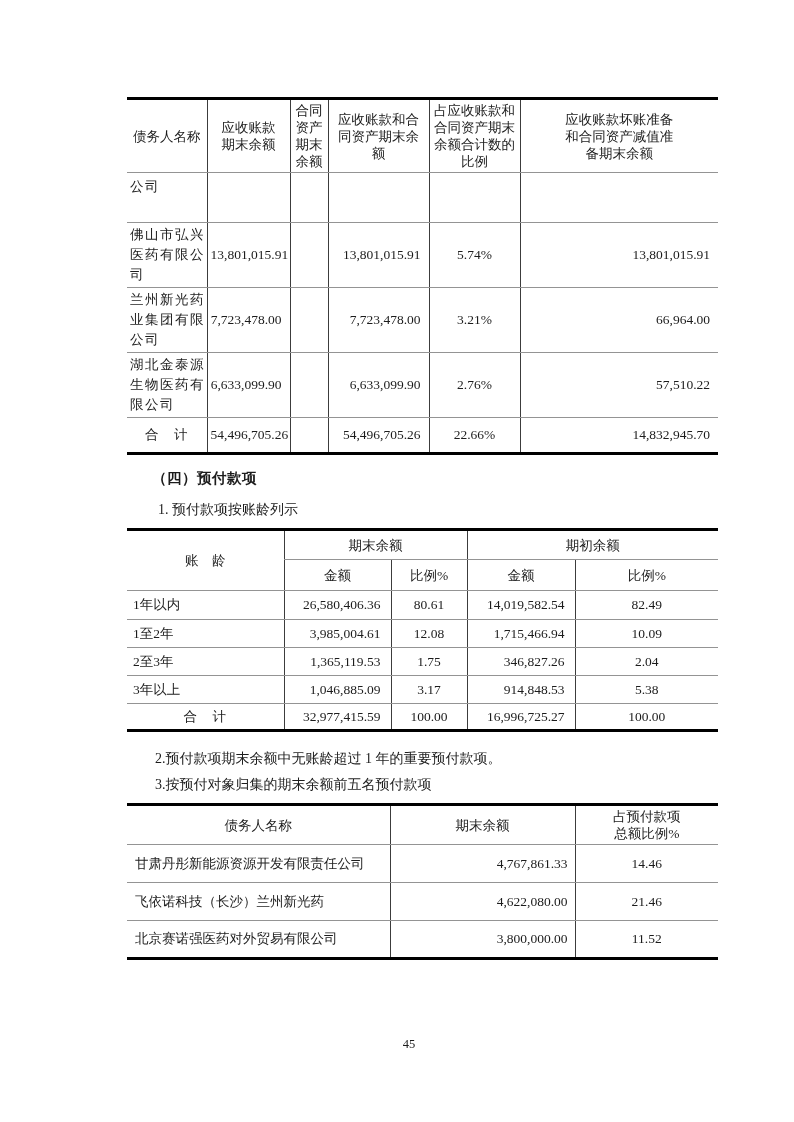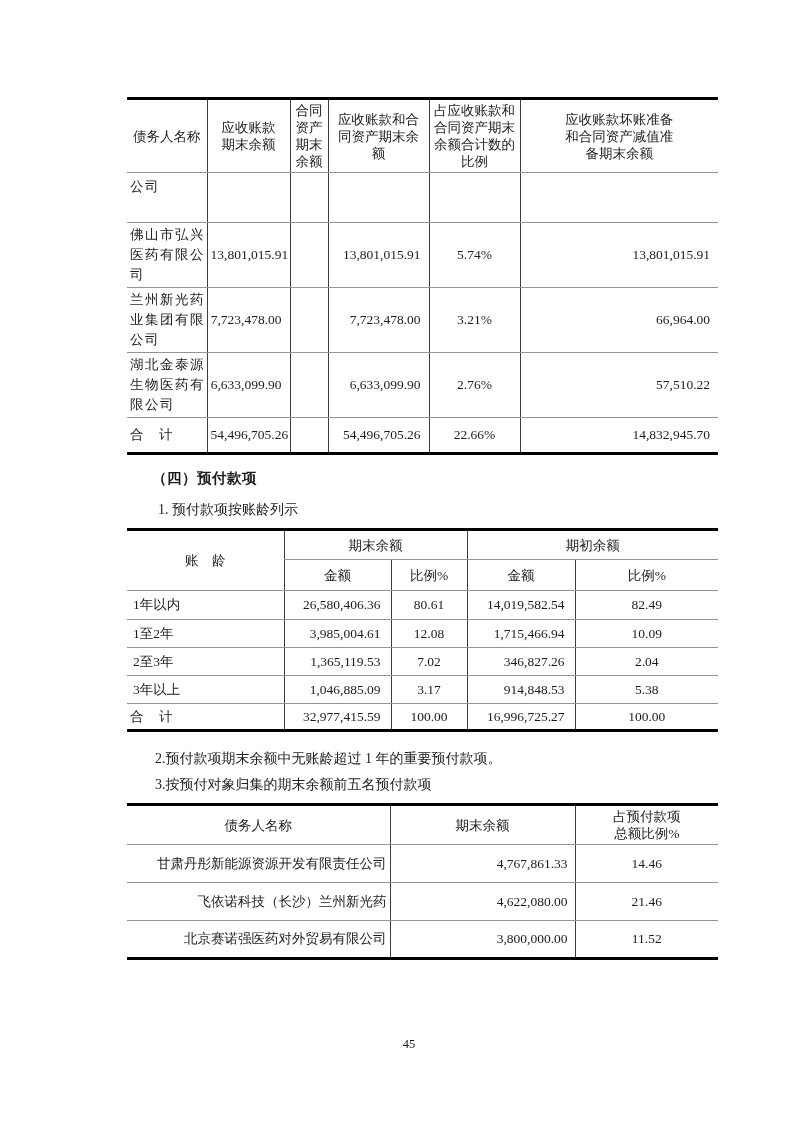--- a/index.html
+++ b/index.html
@@ -44,23 +44,23 @@
     word-break:keep-all;
     letter-spacing:1.5px;
     line-height:20px;
     padding-left:3px; padding-right:0;
   }
   .name-sm { font-size:13px; letter-spacing:0; }
   .num  { text-align:right; padding-right:8px;margin-left:15px; }
   .num2 { text-align:right; padding-right:10px; }
   .num3 { text-align:right; padding-right:7px; }
   .pct  { text-align:center; }
-  .ctr  { letter-spacing:1px; }
+  .ctr  { text-align:center; letter-spacing:1px; }
   .age  { text-align:left; padding-left:6px; }
-  .pname{ text-align:right; padding-left:8px; }
+  .pname{ text-align:left; padding-left:8px; }
   .top  { vertical-align:top; padding-top:4px; }
 
   .tbl1 { margin-top:97px; }
   .sec-heading {
     margin:14px 0 0 25px;
     font-size:14.5px; font-weight:bold;
     letter-spacing:0.5px;
   }
   .para { font-size:14px; line-height:19px; }
   .item1 { margin:12px 0 9px 31px; }
@@ -179,21 +179,21 @@
       <tr style="height:28px">
         <td class="c1 age">1至2年</td>
         <td class="num2">3,985,004.61</td>
         <td class="pct">12.08</td>
         <td class="num2">1,715,466.94</td>
         <td class="pct">10.09</td>
       </tr>
       <tr style="height:28px">
         <td class="c1 age">2至3年</td>
         <td class="num2">1,365,119.53</td>
-        <td class="pct">7.02</td>
+        <td class="pct">1.75</td>
         <td class="num2">346,827.26</td>
         <td class="pct">2.04</td>
       </tr>
       <tr style="height:28px">
         <td class="c1 age">3年以上</td>
         <td class="num2">1,046,885.09</td>
         <td class="pct">3.17</td>
         <td class="num2">914,848.53</td>
         <td class="pct">5.38</td>
       </tr>

